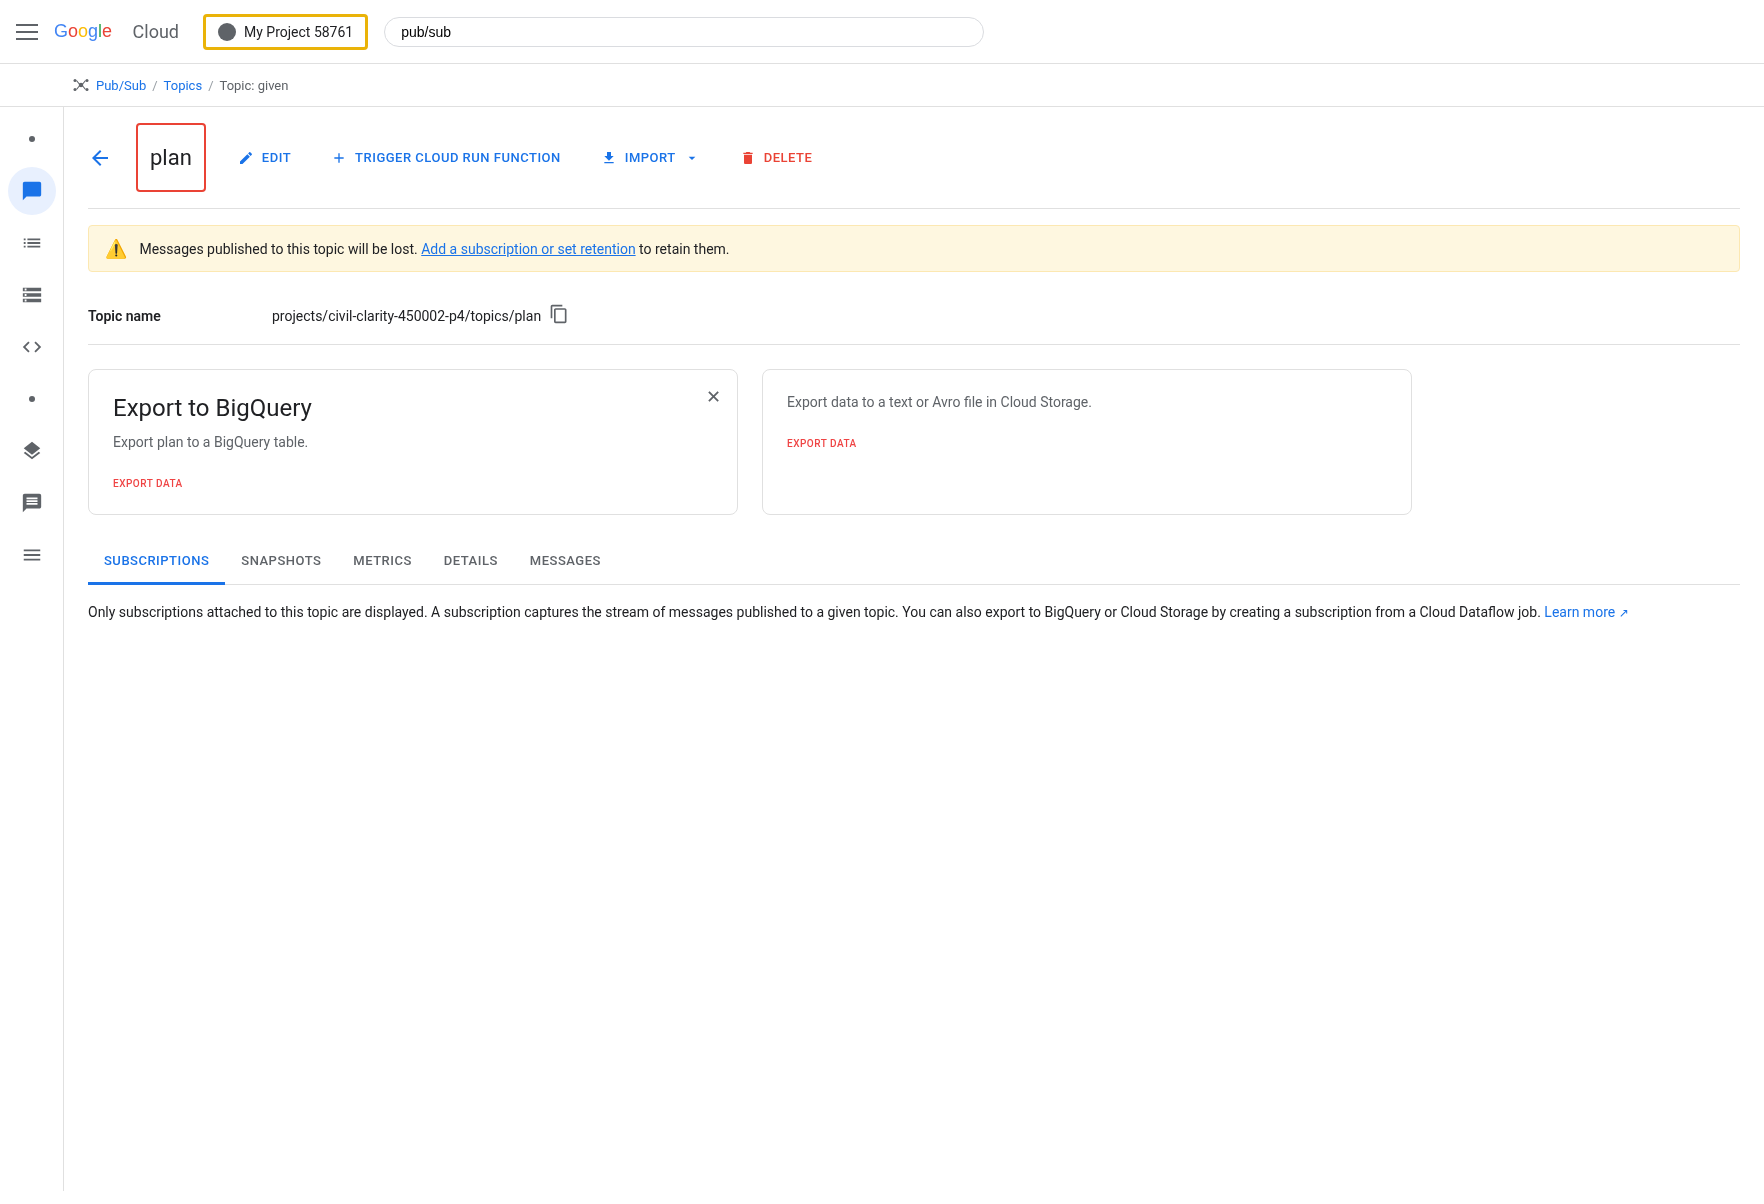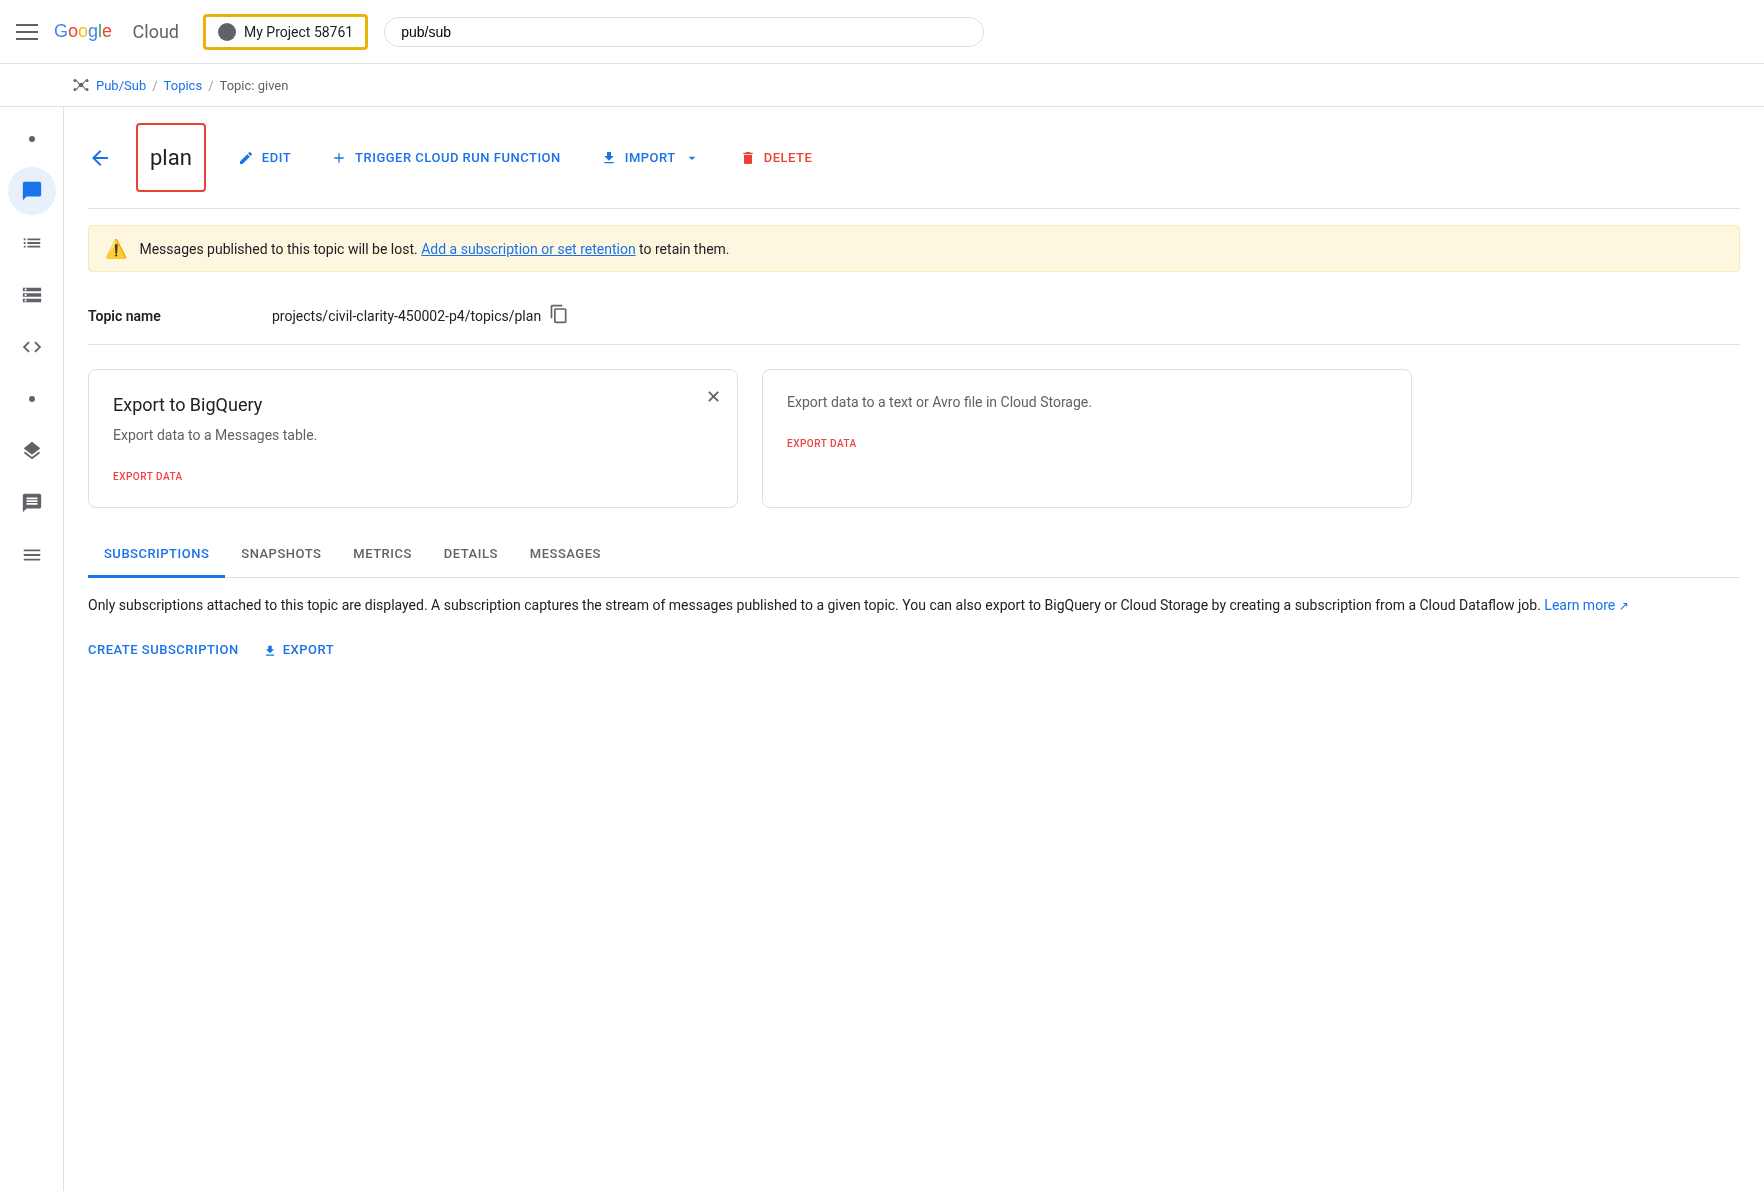--- a/index.html
+++ b/index.html
@@ -177,21 +177,21 @@
       margin: 24px 0;
     }
     .export-card {
       flex: 1;
       border: 1px solid #e0e0e0;
       border-radius: 8px;
       padding: 24px;
       max-width: 650px;
       position: relative;
     }
-    .export-card-title { font-size: 18px; font-weight: 400; margin-bottom: 12px; }
+    .export-card-title { font-size: 24px; font-weight: 400; margin-bottom: 12px; }
     .export-card-desc { font-size: 14px; color: #5f6368; margin-bottom: 24px; }
     .export-card-close {
       position: absolute;
       top: 16px;
       right: 16px;
       cursor: pointer;
       color: #5f6368;
       font-size: 18px;
     }
     .export-card-link {
@@ -401,21 +401,21 @@
               <path d="M16 1H4c-1.1 0-2 .9-2 2v14h2V3h12V1zm3 4H8c-1.1 0-2 .9-2 2v14c0 1.1.9 2 2 2h11c1.1 0 2-.9 2-2V7c0-1.1-.9-2-2-2zm0 16H8V7h11v14z"></path>
             </svg>
         </span>
       </div>
     </div>
 
     <div class="export-cards">
       <div class="export-card">
         <div class="export-card-close">✕</div>
         <div class="export-card-title">Export to BigQuery</div>
-        <div class="export-card-desc">Export data to a Messages table.</div>
+        <div class="export-card-desc">Export plan to a BigQuery table.</div>
         <a href="#" class="export-card-link">EXPORT DATA</a>
       </div>
       <div class="export-card">
         <div class="export-card-desc">Export data to a text or Avro file in Cloud Storage.</div>
         <a href="#" class="export-card-link">EXPORT DATA</a>
       </div>
     </div>
 
     <div class="tabs">
       <div class="tab active">SUBSCRIPTIONS</div>
@@ -423,27 +423,16 @@
       <div class="tab">METRICS</div>
       <div class="tab">DETAILS</div>
       <div class="tab">MESSAGES</div>
     </div>
 
     <div class="tab-content">
       <p>
         Only subscriptions attached to this topic are displayed. A subscription captures the stream of messages published to a given topic. You can also export to BigQuery or Cloud Storage by creating a subscription from a Cloud Dataflow job.
         <a href="#" class="learn-more">Learn more <span class="external-icon">↗</span></a>
       </p>
-      <div class="action-links">
-        <div class="action-link">
-          <span>CREATE SUBSCRIPTION</span>
-        </div>
-        <div class="action-link">
-          <svg width="14" height="14" viewBox="0 0 24 24" fill="#1a73e8">
-              <path d="M19 9h-4V3H9v6H5l7 7 7-7zM5 18v2h14v-2H5z"></path>
-            </svg>
-          <span>EXPORT</span>
-        </div>
-      </div>
     </div>
 
   </div>
 </div>
 
 </body></html>

